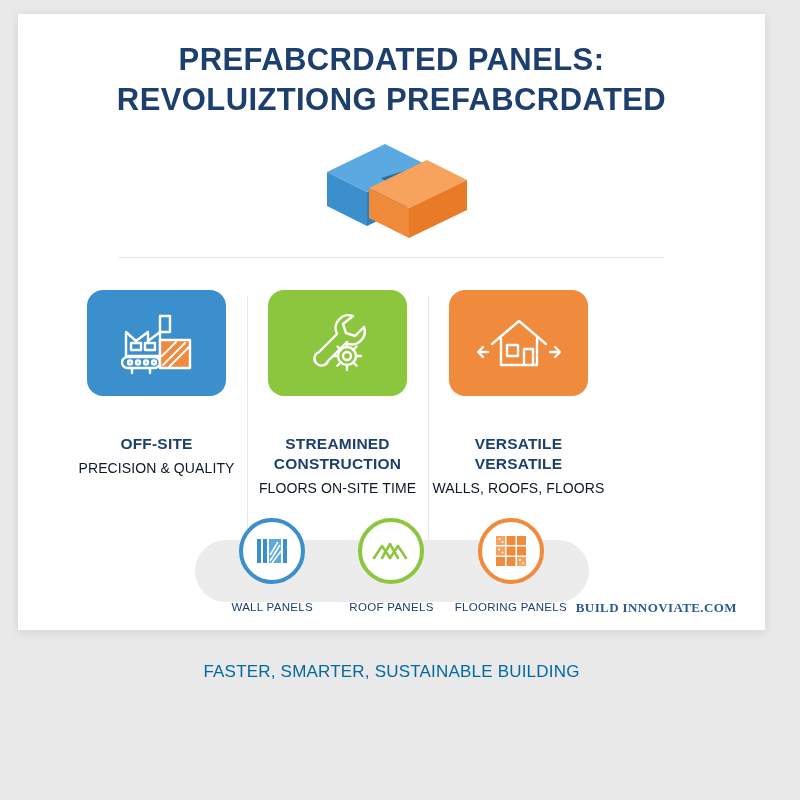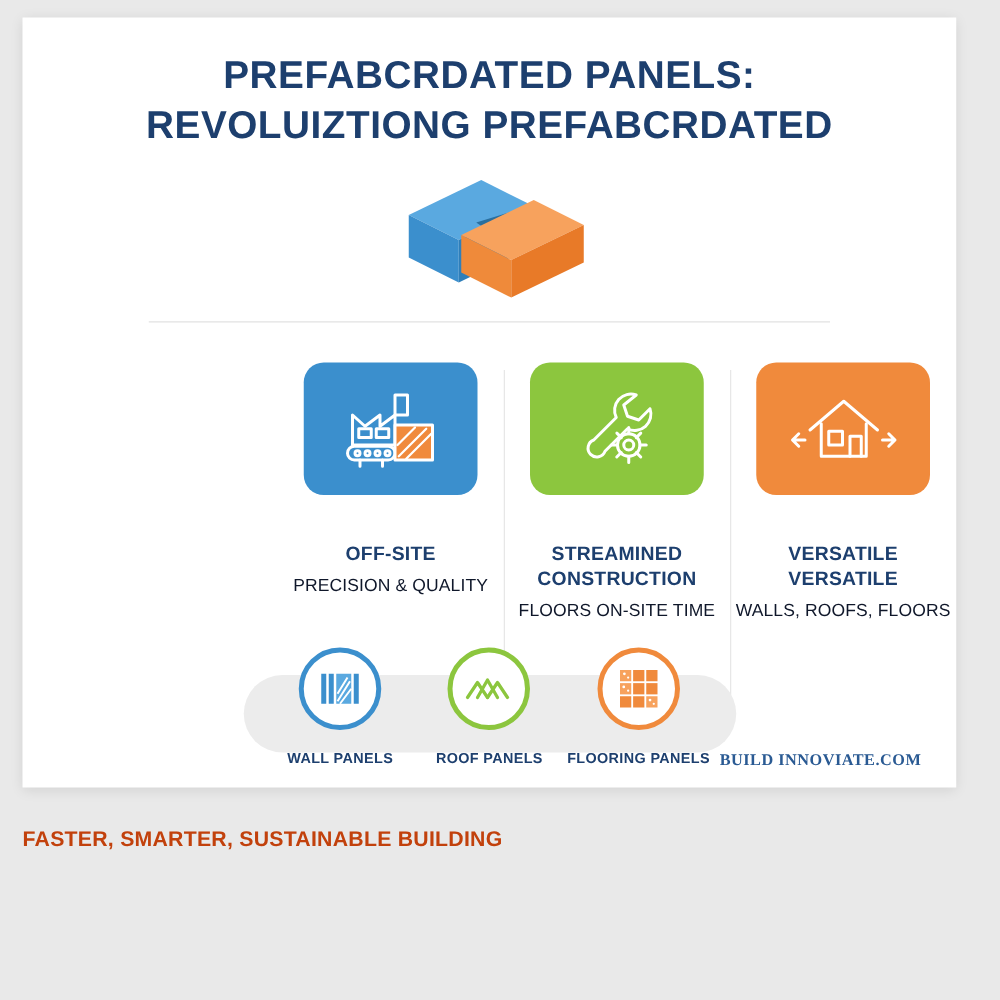--- a/index.html
+++ b/index.html
@@ -49,24 +49,25 @@
   .rule {
     width: 545px;
     height: 1px;
     background: #e2e2e2;
     margin: 14px auto 0 auto;
   }
 
   
   .features {
     display: flex;
-    justify-content: flex-end;
+    justify-content: flex-start;
     align-items: flex-start;
     margin-top: 32px;
     position: relative;
+    padding-left: 48px;
   }
   .feature {
     width: 181px;
     display: flex;
     flex-direction: column;
     align-items: center;
     position: relative;
   }
   .feature + .feature::before {
     content: "";
@@ -138,31 +139,32 @@
     border-radius: 50%;
     background: #ffffff;
     border: 4px solid #3b8fcd;
     display: flex;
     align-items: center;
     justify-content: center;
   }
   .badge-label {
     margin-top: 17px;
     color: #1d3f6e;
-    font-weight: 700;
+    font-weight: 400;
     font-size: 11.5px;
     letter-spacing: 0.3px;
     white-space: nowrap;
   }
 
   
   .tagline {
     margin-top: 60px;
-    color: #c2410c;
-    font-weight: 700;
+    text-align: center;
+    color: #0369a1;
+    font-weight: 400;
     font-size: 17px;
     letter-spacing: 0.2px;
   }
   .brand {
     position: absolute;
     right: 28px;
     bottom: 14px;
     color: #2a5a93;
     font-weight: 700;
     font-size: 13px;

